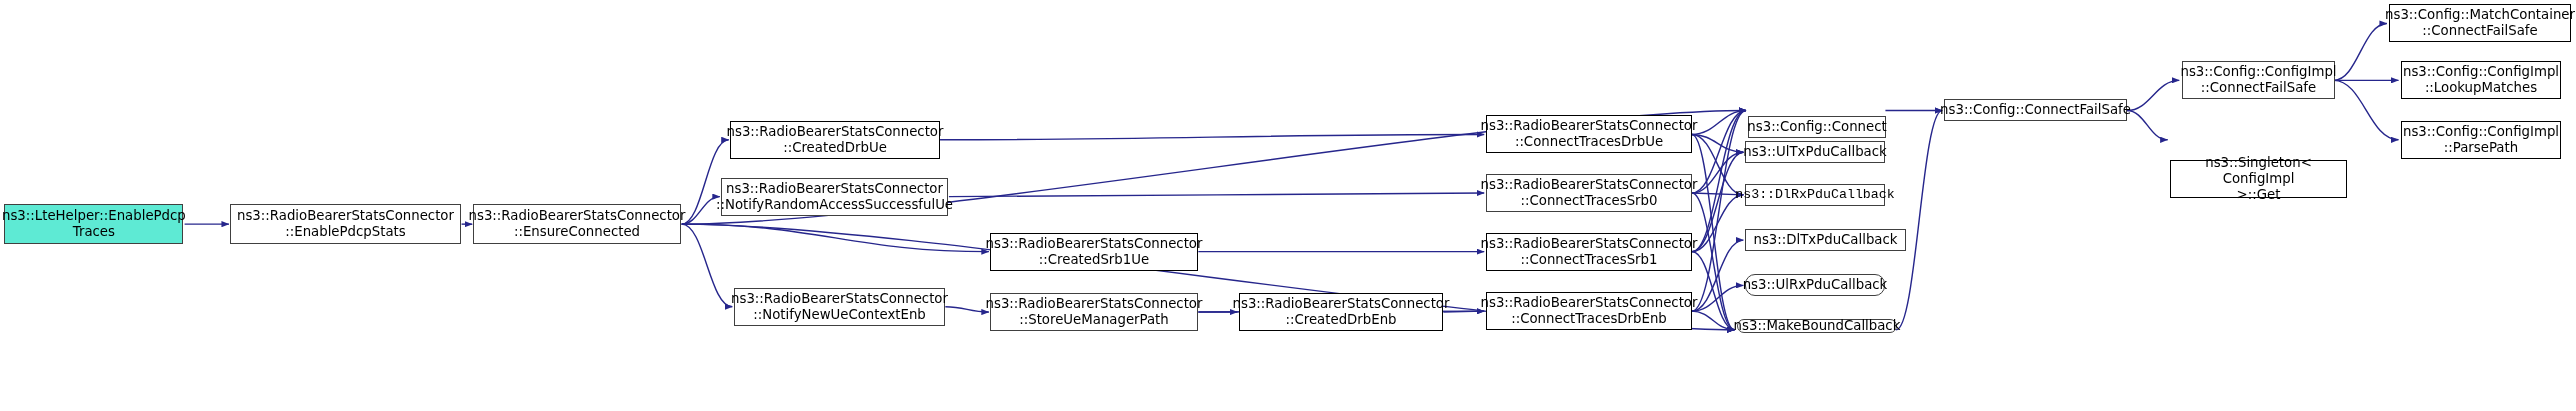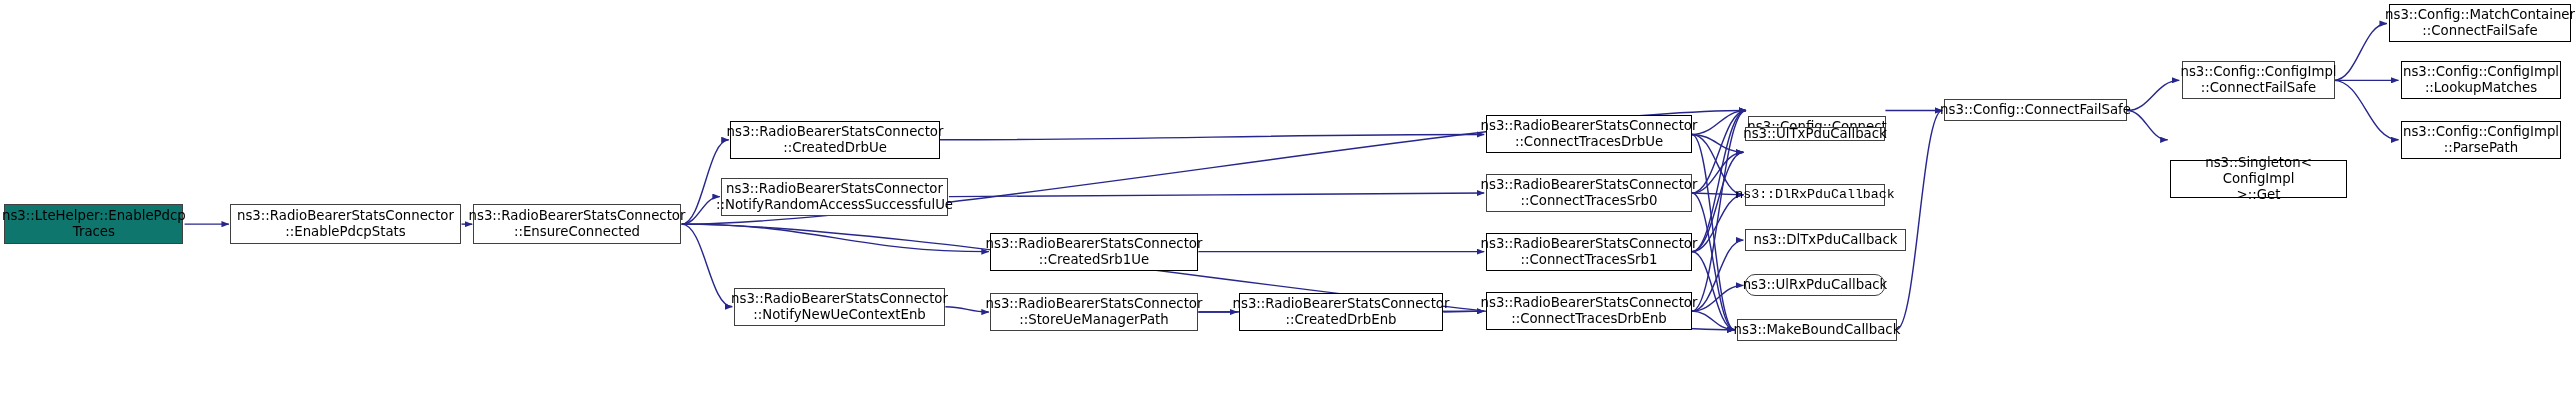--- a/index.html
+++ b/index.html
@@ -27,21 +27,21 @@
     align-items:center;
     justify-content:center;
     text-align:center;
     font-size:13.3px;
     line-height:16px;
     letter-spacing:0px;
     white-space:pre-line;
     z-index:5;
   }
   .node.bold{ border:1.8px solid #404040; }
-  .node.current{ background:#0f766e; border:1.8px solid #404040; }
+  .node.current{ background:#5eead4; border:1.8px solid #404040; }
   .node .lbl{ display:block; padding:0 5.3px; }
 </style>
 </head>
 <body>
 
 <div id="canvas">
   <svg id="edges" xmlns="http://www.w3.org/2000/svg" viewBox="0 0 2900 463" width="2576" height="411">
     <defs>
       <marker id="arrow" markerWidth="9" markerHeight="7" refX="8.5" refY="3.5" orient="auto" markerUnits="userSpaceOnUse">
         <path d="M0,0 L9,3.5 L0,7 z" fill="#26268c"></path>
@@ -109,25 +109,25 @@
 ::CreatedDrbEnb</span></div>
       <div class="node" style="left: 1486px; top: 115px; width: 206px; height: 38px;"><span class="lbl">ns3::RadioBearerStatsConnector
 ::ConnectTracesDrbUe</span></div>
       <div class="node bold" style="left: 1486px; top: 174px; width: 206px; height: 38px;"><span class="lbl">ns3::RadioBearerStatsConnector
 ::ConnectTracesSrb0</span></div>
       <div class="node" style="left: 1486px; top: 233px; width: 206px; height: 38px;"><span class="lbl">ns3::RadioBearerStatsConnector
 ::ConnectTracesSrb1</span></div>
       <div class="node" style="left: 1486px; top: 292px; width: 206px; height: 38px;"><span class="lbl">ns3::RadioBearerStatsConnector
 ::ConnectTracesDrbEnb</span></div>
       <div class="node bold" style="left: 1748px; top: 116px; width: 138px; height: 22px;"><span class="lbl">ns3::Config::Connect</span></div>
-      <div class="node bold" style="left: 1745px; top: 127px; width: 140px; height: 14px;"><span class="lbl">ns3::UlTxPduCallback</span></div>
+      <div class="node bold" style="left: 1745px; top: 141px; width: 140px; height: 22px;"><span class="lbl">ns3::UlTxPduCallback</span></div>
       <div class="node bold" style="left: 1745px; top: 184px; width: 140px; height: 22px; font-family: Liberation Mono, monospace;"><span class="lbl">ns3::DlRxPduCallback</span></div>
       <div class="node bold" style="left: 1745px; top: 229px; width: 161px; height: 22px;"><span class="lbl">ns3::DlTxPduCallback</span></div>
       <div class="node bold" style="left: 1745px; top: 274px; width: 140px; height: 22px; border-radius: 10px;"><span class="lbl">ns3::UlRxPduCallback</span></div>
-      <div class="node bold" style="left: 1737px; top: 319px; width: 160px; height: 22px;"><span class="lbl">ns3::MakeBoundCallback</span></div>
+      <div class="node bold" style="left: 1737px; top: 319px; width: 160px; height: 14px; border-radius: 7px;"><span class="lbl">ns3::MakeBoundCallback</span></div>
       <div class="node bold" style="left: 1944px; top: 99px; width: 183px; height: 22px;"><span class="lbl">ns3::Config::ConnectFailSafe</span></div>
       <div class="node bold" style="left: 2182px; top: 61px; width: 153px; height: 38px;"><span class="lbl">ns3::Config::ConfigImpl
 ::ConnectFailSafe</span></div>
       <div class="node" style="left: 2170px; top: 121px; width: 177px; height: 38px; margin-top: 39px;"><span class="lbl">ns3::Singleton&lt; ConfigImpl
 &gt;::Get</span></div>
       <div class="node" style="left: 2389px; top: 4.4px; width: 182px; height: 38px;"><span class="lbl">ns3::Config::MatchContainer
 ::ConnectFailSafe</span></div>
       <div class="node" style="left: 2401px; top: 61px; width: 160px; height: 38px;"><span class="lbl">ns3::Config::ConfigImpl
 ::LookupMatches</span></div>
       <div class="node" style="left: 2401px; top: 121px; width: 160px; height: 38px;"><span class="lbl">ns3::Config::ConfigImpl

